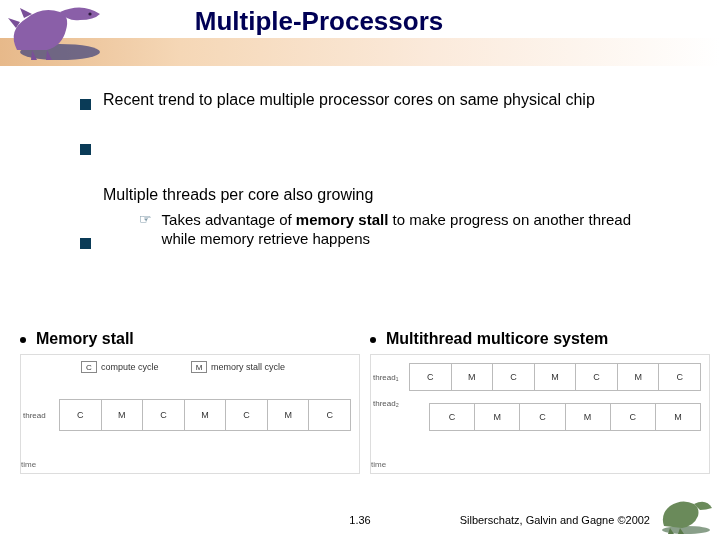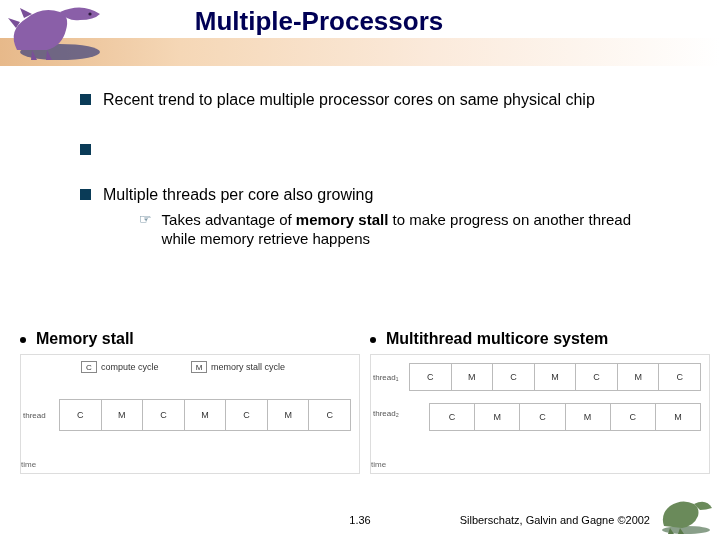--- a/index.html
+++ b/index.html
@@ -26,21 +26,21 @@
     font-size: 26px;
     font-weight: bold;
     color: #000055;
   }
   .bullets {
     position: absolute;
     top: 90px; left: 80px; width: 580px;
     font-size: 16px;
     color: #000;
   }
-  .b1 { display: flex; margin-bottom: 30px; }
+  .b1 { display: flex; margin-bottom: 30px; align-items: flex-end; }
   .b1 .sq {
     width: 11px; height: 11px; background: #0a3b57; flex: none;
     margin-top: 4px; margin-right: 12px;
   }
   .b1 .txt { line-height: 1.25; }
   .sub {
     display: flex; margin-left: 36px; margin-top: 6px;
     font-size: 15px;
   }
   .sub .hand {
@@ -163,21 +163,21 @@
       <span class="tlabel" style="top:18px;">thread₁</span>
       <div class="timeline" style="top:8px; height:28px;">
         <div class="cell">C</div>
         <div class="cell">M</div>
         <div class="cell">C</div>
         <div class="cell">M</div>
         <div class="cell">C</div>
         <div class="cell">M</div>
         <div class="cell">C</div>
       </div>
-      <span class="tlabel" style="top:54px;">thread₂</span>
+      <span class="tlabel" style="top:44px;">thread₂</span>
       <div class="timeline" style="top:48px; height:28px; left:58px;">
         <div class="cell">C</div>
         <div class="cell">M</div>
         <div class="cell">C</div>
         <div class="cell">M</div>
         <div class="cell">C</div>
         <div class="cell">M</div>
       </div>
       <div class="axis">time</div>
     </div>

